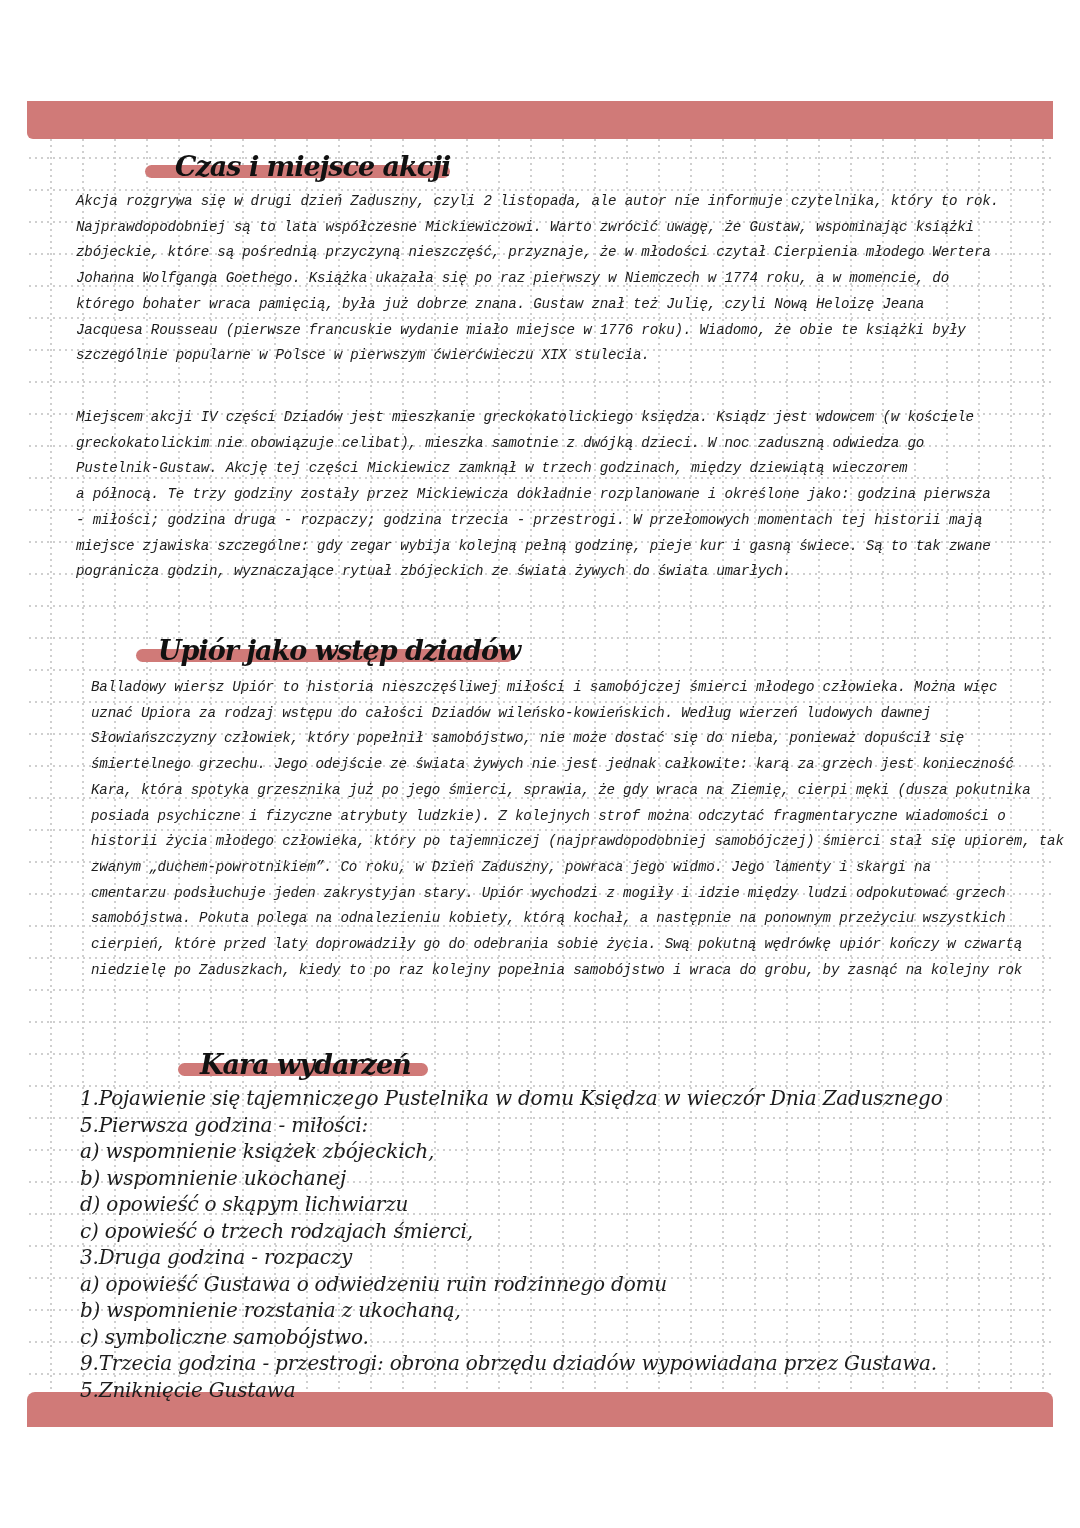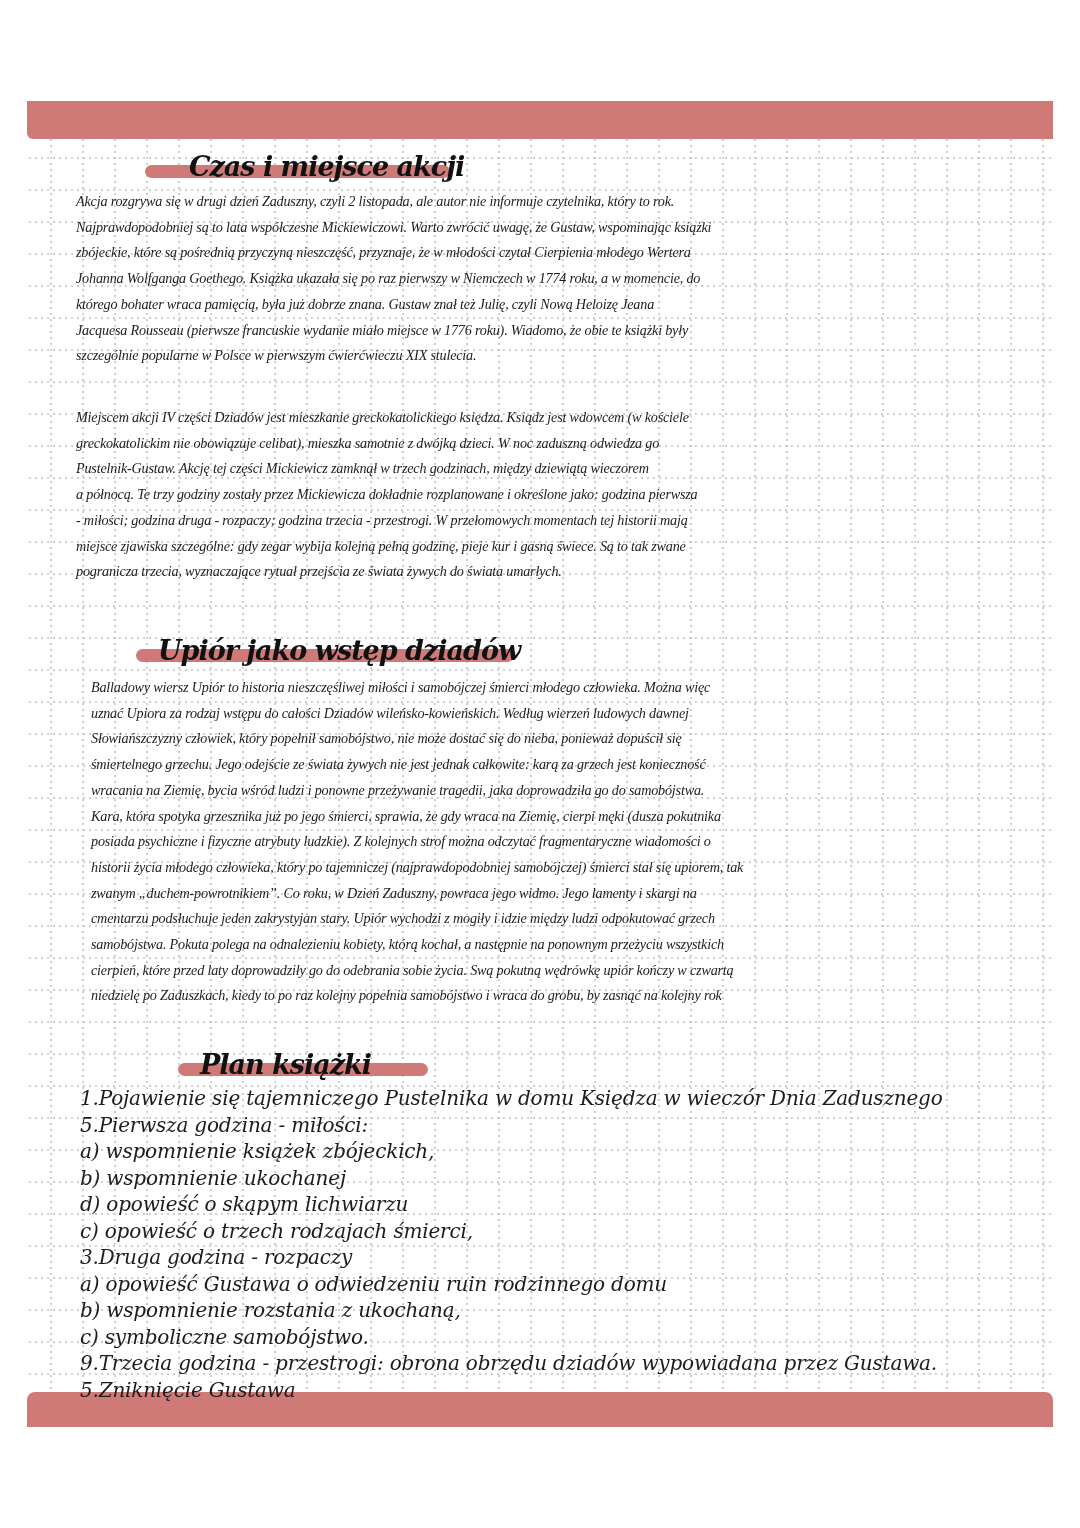--- a/index.html
+++ b/index.html
@@ -20,25 +20,25 @@
     background-position: 8px 0;
     pointer-events: none;
   }
   .band { position: absolute; left: 27px; width: 1026px; background: #d07a78; z-index: 1; }
   .band.top { top: 101px; height: 38px; border-radius: 0 0 0 6px; }
   .band.bottom { top: 1392px; height: 35px; border-radius: 8px 8px 0 0; }
   .section { position: absolute; z-index: 2; }
   .heading-wrap { position: absolute; z-index: 2; height: 44px; }
   .heading-bar { position: absolute; left: 0; bottom: 4px; height: 13px; background: #d07a78; border-radius: 7px; }
   .heading-text {
-    position: absolute; left: 44px; bottom: 0; white-space: nowrap;
+    position: absolute; left: 30px; bottom: 0; white-space: nowrap;
     font-family: "DejaVu Serif", serif; font-style: italic; font-weight: bold;
     font-size: 27px; letter-spacing: -1px; color: #111;
   }
-  .para { margin: 0; font-family: Liberation Serif, serif; font-style: italic;
+  .para { margin: 0; font-family: Liberation Mono, monospace; font-style: italic;
           font-size: 14.2px; line-height: 25.7px; color: #1c1c1c; letter-spacing: -0.2px; }
   .para .ln { display: block; white-space: nowrap; }
   .list .ln { display: block; white-space: nowrap; font-family: "DejaVu Serif", serif;
               font-style: italic; font-size: 20px; line-height: 26.5px; color: #1c1c1c; letter-spacing: -0.2px; }
 </style>
 </head>
 <body>
 
 <div class="page"></div>
 <div class="band top"></div>
@@ -62,50 +62,49 @@
 </div>
 
 <div class="section" style="left:76px; top:405px;">
   <p class="para">
     <span class="ln">Miejscem akcji IV części Dziadów jest mieszkanie greckokatolickiego księdza. Ksiądz jest wdowcem (w kościele</span>
     <span class="ln">greckokatolickim nie obowiązuje celibat), mieszka samotnie z dwójką dzieci. W noc zaduszną odwiedza go</span>
     <span class="ln">Pustelnik-Gustaw. Akcję tej części Mickiewicz zamknął w trzech godzinach, między dziewiątą wieczorem</span>
     <span class="ln"> a północą. Te trzy godziny zostały przez Mickiewicza dokładnie rozplanowane i określone jako: godzina pierwsza</span>
     <span class="ln">- miłości; godzina druga - rozpaczy; godzina trzecia - przestrogi. W przełomowych momentach tej historii mają</span>
     <span class="ln">miejsce zjawiska szczególne: gdy zegar wybija kolejną pełną godzinę, pieje kur i gasną świece. Są to tak zwane</span>
-    <span class="ln">pogranicza trzecia, wyznaczające rytuał przejścia ze świata żywych do świata umarłych.</span>
+    <span class="ln">pogranicza godzin, wyznaczające rytuał zbójeckich ze świata żywych do świata umarłych.</span>
   </p>
 </div>
 
 <div class="heading-wrap" style="left:136px; top:622px; width:378px;">
   <div class="heading-bar" style="width:378px;"></div>
   <div class="heading-text" style="left:22px;">Upiór jako wstęp dziadów</div>
 </div>
 
 <div class="section" style="left:62px; top:675px;margin-left:29px;">
   <p class="para">
     <span class="ln">Balladowy wiersz Upiór to historia nieszczęśliwej miłości i samobójczej śmierci młodego człowieka. Można więc</span>
     <span class="ln">uznać Upiora za rodzaj wstępu do całości Dziadów wileńsko-kowieńskich. Według wierzeń ludowych dawnej</span>
     <span class="ln">Słowiańszczyzny człowiek, który popełnił samobójstwo, nie może dostać się do nieba, ponieważ dopuścił się</span>
     <span class="ln">śmiertelnego grzechu. Jego odejście ze świata żywych nie jest jednak całkowite: karą za grzech jest konieczność</span>
-    <span class="ln">wracania na Ziemię, bycia wśród ludzi i ponowne przeżywanie tragedii, jaka doprowadziła go do samobójstwa.</span>
     <span class="ln">Kara, która spotyka grzesznika już po jego śmierci, sprawia, że gdy wraca na Ziemię, cierpi męki (dusza pokutnika</span>
     <span class="ln">posiada psychiczne i fizyczne atrybuty ludzkie). Z kolejnych strof można odczytać fragmentaryczne wiadomości o</span>
     <span class="ln">historii życia młodego człowieka, który po tajemniczej (najprawdopodobniej samobójczej) śmierci stał się upiorem, tak</span>
     <span class="ln">zwanym „duchem-powrotnikiem”. Co roku, w Dzień Zaduszny, powraca jego widmo. Jego lamenty i skargi na</span>
     <span class="ln">cmentarzu podsłuchuje jeden zakrystyjan stary. Upiór wychodzi z mogiły i idzie między ludzi odpokutować grzech</span>
     <span class="ln">samobójstwa. Pokuta polega na odnalezieniu kobiety, którą kochał, a następnie na ponownym przeżyciu wszystkich</span>
     <span class="ln">cierpień, które przed laty doprowadziły go do odebrania sobie życia. Swą pokutną wędrówkę upiór kończy w czwartą</span>
     <span class="ln">niedzielę po Zaduszkach, kiedy to po raz kolejny popełnia samobójstwo i wraca do grobu, by zasnąć na kolejny rok</span>
   </p>
 </div>
 
 <div class="heading-wrap" style="left:178px; top:1036px; width:250px;">
   <div class="heading-bar" style="width:250px;"></div>
-  <div class="heading-text" style="left:22px;">Plan książki</div>
+  <div class="heading-text" style="left:22px;">Kara wydarzeń</div>
 </div>
 
 <div class="section list" style="left:80px; top:1085px;">
   <span class="ln">1.Pojawienie się tajemniczego Pustelnika w domu Księdza w wieczór Dnia Zadusznego</span>
   <span class="ln">5.Pierwsza godzina - miłości:</span>
   <span class="ln">a) wspomnienie książek zbójeckich,</span>
   <span class="ln">b) wspomnienie ukochanej</span>
   <span class="ln">d) opowieść o skąpym lichwiarzu</span>
   <span class="ln">c) opowieść o trzech rodzajach śmierci,</span>
   <span class="ln">3.Druga godzina - rozpaczy</span>

